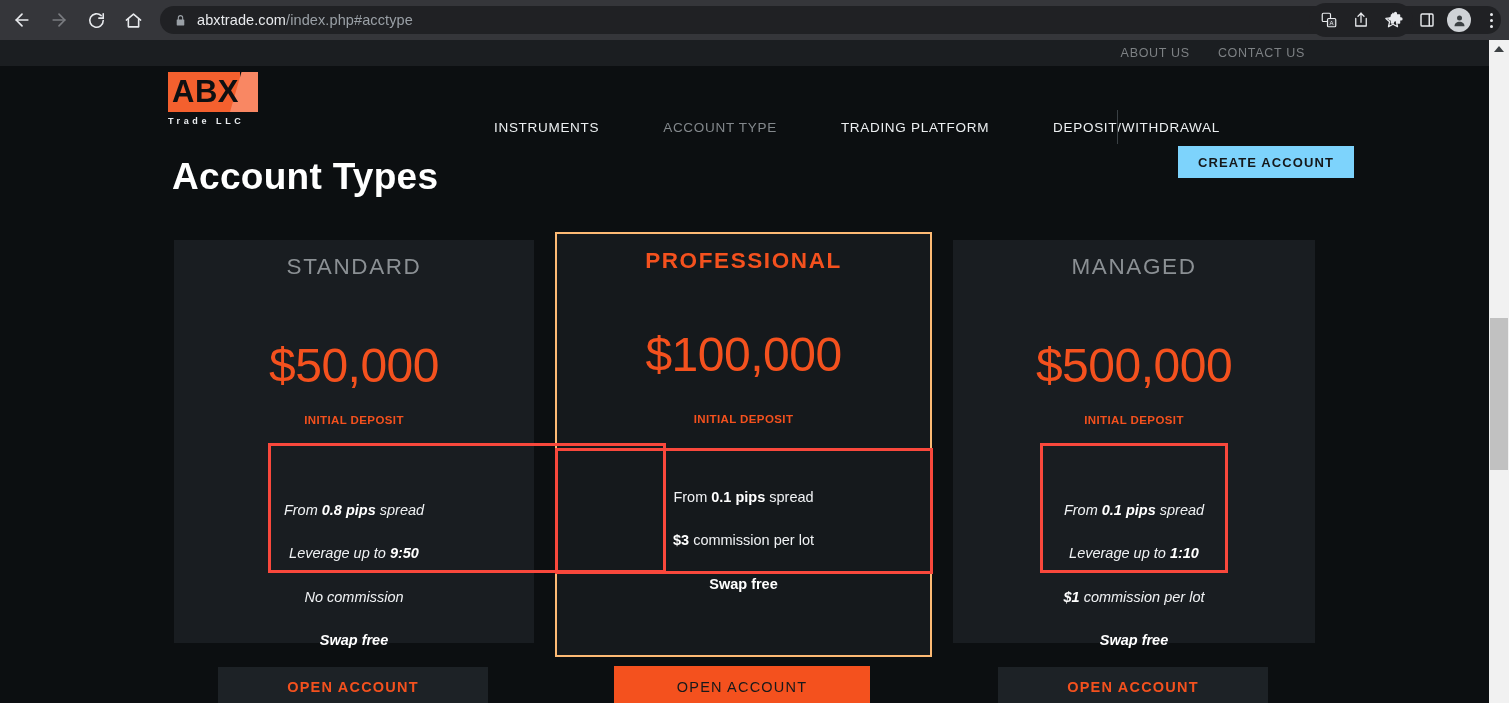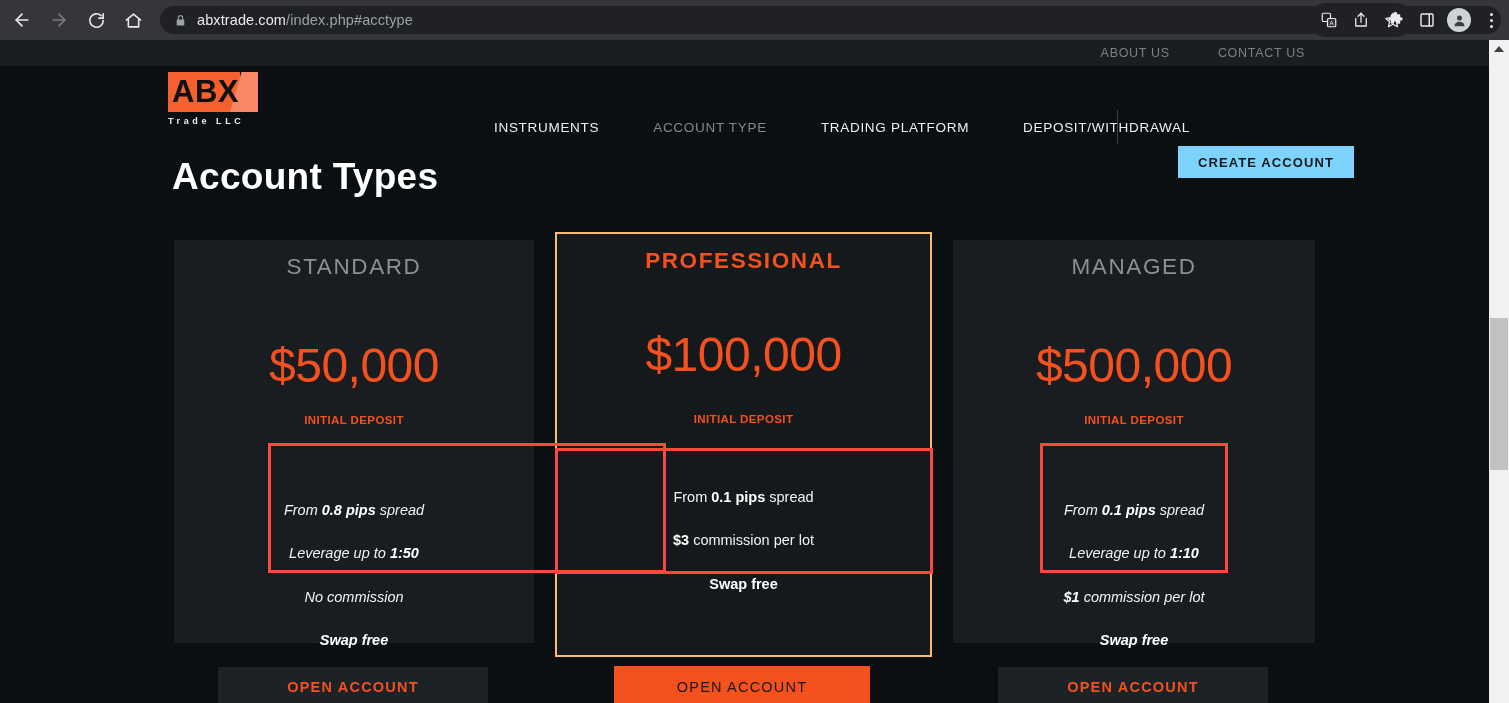--- a/index.html
+++ b/index.html
@@ -85,21 +85,21 @@
     overflow: hidden;
   }
 
   
   #utility-bar {
     position: absolute; left: 0; top: 0;
     width: 1489px; height: 26px;
     background: #1b1e21;
     display: flex; align-items: center; justify-content: flex-end;
     padding-right: 184px;
-    gap: 48px;
+    gap: 28px;
   }
   .utility-link {
     font-size: 12.5px;
     letter-spacing: .7px;
     color: #7d8184;
   }
 
   
   #site-header {
     position: absolute; left: 0; top: 26px;
@@ -141,21 +141,21 @@
     font-size: 9px;
     color: #e9ecef;
     letter-spacing: 3.6px;
     font-weight: bold;
   }
 
   #main-nav {
     position: absolute; left: 494px; top: 26px;
     height: 70px;
     display: flex; align-items: center;
-    gap: 6px;
+    gap: 16px;
   }
   .nav-link {
     font-size: 13.5px;
     letter-spacing: .7px;
     color: #eceff1;
     padding: 0 24px;
     white-space: nowrap;
   }
   .nav-link:first-child { padding-left: 0; }
   .nav-link.muted { color: #83888c; }
@@ -432,21 +432,21 @@
   </div>
 
   <h1 id="page-title">Account Types</h1>
 
   <div class="card" id="card-standard">
     <div class="card-title">STANDARD</div>
     <div class="card-price">$50,000</div>
     <div class="card-price-label">INITIAL DEPOSIT</div>
     <div class="feature-list">
       <div class="feature">From <b>0.8 pips</b> spread</div>
-      <div class="feature">Leverage up to <b>1:50</b></div>
+      <div class="feature">Leverage up to <b>9:50</b></div>
       <div class="feature">No commission</div>
       <div class="feature-swap">Swap free</div>
     </div>
     <button class="cta-button cta-ghost" id="cta-standard">OPEN ACCOUNT</button>
   </div>
 
   <div class="card" id="card-professional">
     <div class="card-title">PROFESSIONAL</div>
     <div class="card-price">$100,000</div>
     <div class="card-price-label">INITIAL DEPOSIT</div>

